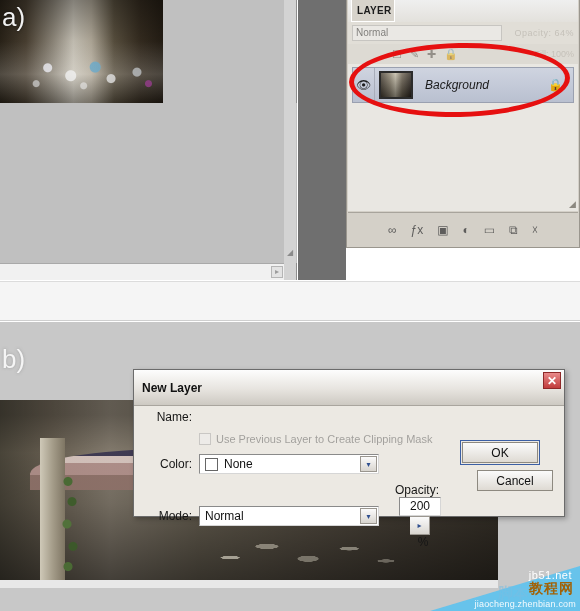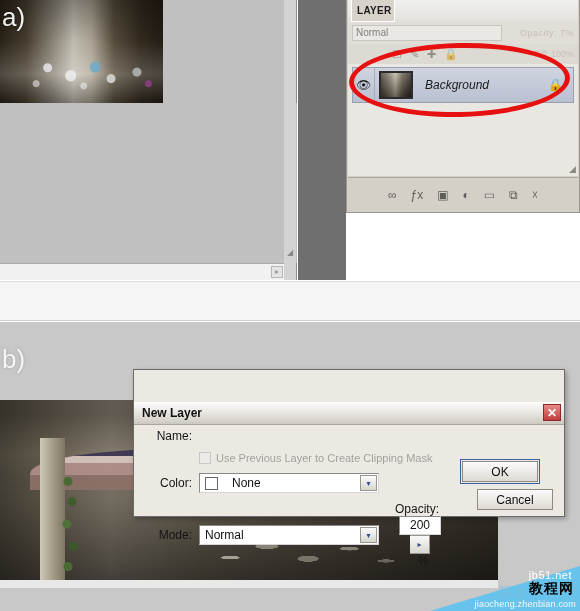--- a/index.html
+++ b/index.html
@@ -67,21 +67,21 @@
   }
   .label-a {
     position: absolute; left: 2px; top: 2px;
     font-size: 26px; color: #f2f2f2; font-family: "Liberation Sans", sans-serif;
     text-shadow: 0 0 3px rgba(0,0,0,.55);
     z-index: 5;
   }
 
   
   .layers-palette {
-    position: absolute; left: 346px; top: 0; width: 234px; height: 213px;
+    position: absolute; left: 346px; top: 0; width: 234px; height: 248px;
     background: #d4d0c8;
     border: 1px solid #9a968e;
     border-top: none;
   }
   .palette-tab {
     position: absolute; left: 4px; top: 0; width: 44px; height: 22px;
     background: #d7d3cb; border: 1px solid #ffffff; border-top: none;
     font-size: 10px; font-weight: bold; letter-spacing: .3px;
     color: #1c1c1c; padding: 5px 0 0 5px; z-index: 4;
   }
@@ -203,24 +203,24 @@
 
   
   .dialog {
     position: absolute; left: 133px; top: 369px; width: 432px; height: 148px;
     background: #ece9e3;
     border: 1px solid #6b6b6b;
     box-shadow: 2px 2px 5px rgba(0,0,0,.28);
     z-index: 20;
   }
   .dlg-title {
-    position: relative; height: 23px;
+    position: relative; height: 36px;
     background: linear-gradient(180deg,#fdfdfd 0%, #e7e4df 55%, #cdc9c2 100%);
     border-bottom: 1px solid #a9a59e;
-    display: flex; align-items: center; padding-left: 8px; margin-top: 32px;
+    display: flex; align-items: center; padding-left: 8px;
   }
   .dlg-title-text { font-size: 12px; font-weight: bold; color: #111; }
   .dlg-close {
     position: absolute; right: 3px; top: 2px; width: 18px; height: 17px;
     background: linear-gradient(180deg,#e88a8a,#c13c3c);
     border: 1px solid #8e2828;
     color: #fff; font-size: 12px; font-weight: bold;
     display: flex; align-items: center; justify-content: center;
     line-height: 1;
   }
@@ -232,21 +232,21 @@
     border: 1px solid #8a8a8a; border-right-color:#d6d6d6; border-bottom-color:#d6d6d6;
     font-size: 12px; color: #111; padding-left: 4px; line-height: 18px;
   }
   .clip-row { display: flex; align-items: flex-end; margin: 0 0 9px 55px; opacity: .42; }
   .clip-box { width: 12px; height: 12px; background: #efefef; border: 1px solid #9a9a9a; margin-right: 5px; }
   .clip-label { font-size: 11px; color: #3b3b3b; }
   .sel {
     position: relative; width: 180px; height: 20px; background: #ffffff;
     border: 1px solid #8a8a8a; border-right-color:#d6d6d6; border-bottom-color:#d6d6d6;
     display: flex; align-items: center; padding-left: 5px;
-    font-size: 12px; color: #111; gap: 8px;
+    font-size: 12px; color: #111;
   }
   .sel .swatch { width: 13px; height: 13px; background:#fff; border:1px solid #666; margin-right: 6px; }
   .sel .caret {
     position: absolute; right: 1px; top: 1px; width: 17px; height: 16px;
     background: linear-gradient(180deg,#fbfbfb,#d8d5cf);
     border: 1px solid #9a968f;
     display: flex; align-items: center; justify-content: center;
     font-size: 8px; color: #2f4f8f;
   }
   .opacity-wrap { display: flex; align-items: center; margin-left: 16px; flex-direction: column; }
@@ -291,21 +291,21 @@
     position: absolute; right: 0; bottom: 0; width: 0; height: 0;
     border-left: 150px solid transparent;
     border-bottom: 45px solid #5ec2ee;
     opacity: .92;
   }
   .wm-en {
     position: absolute; right: 8px; top: 3px; font-size: 11px; color: #ffffff;
     font-family: "Liberation Sans", sans-serif; letter-spacing: .5px;
   }
   .wm-cn {
-    position: absolute; right: 6px; top: 14px; font-size: 14px; color: #000000;
+    position: absolute; right: 6px; top: 14px; font-size: 14px; color: #a16207;
     font-weight: bold; letter-spacing: 1px; font-family: "DejaVu Sans", sans-serif;
   }
   .wm-url {
     position: absolute; right: 4px; bottom: 2px; font-size: 9px; color: rgba(255,255,255,.92);
     letter-spacing: .2px;
   }
   .wm-ghost {
     position: absolute; right: 52px; bottom: 8px; font-size: 15px;
     color: rgba(120,190,225,.55); font-weight: bold;
     font-family: "DejaVu Sans", sans-serif;
@@ -329,21 +329,21 @@
   </div>
 
   <div class="ps-workspace-gap"></div>
 
   <div class="layers-palette">
     <div class="palette-topstrip"></div>
     <div class="palette-tab">LAYER</div>
 
     <div class="blend-row">
       <div class="blend-select">Normal</div>
-      <div class="blend-right">Opacity: 7%</div>
+      <div class="blend-right">Opacity: 64%</div>
     </div>
 
     <div class="lock-row">
       <span class="li">☐</span>
       <span class="li">✎</span>
       <span class="li">✚</span>
       <span class="li">🔒</span>
       <span class="opa">Fill: 100%</span>
     </div>
 

